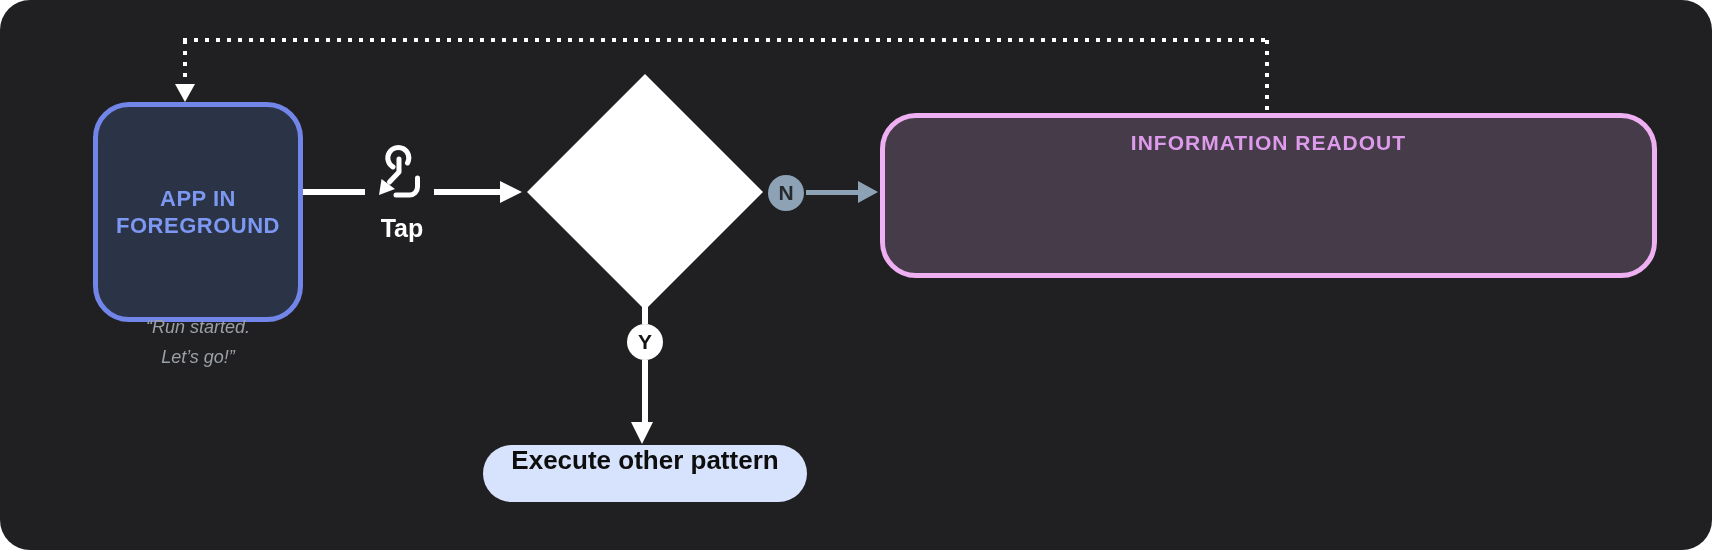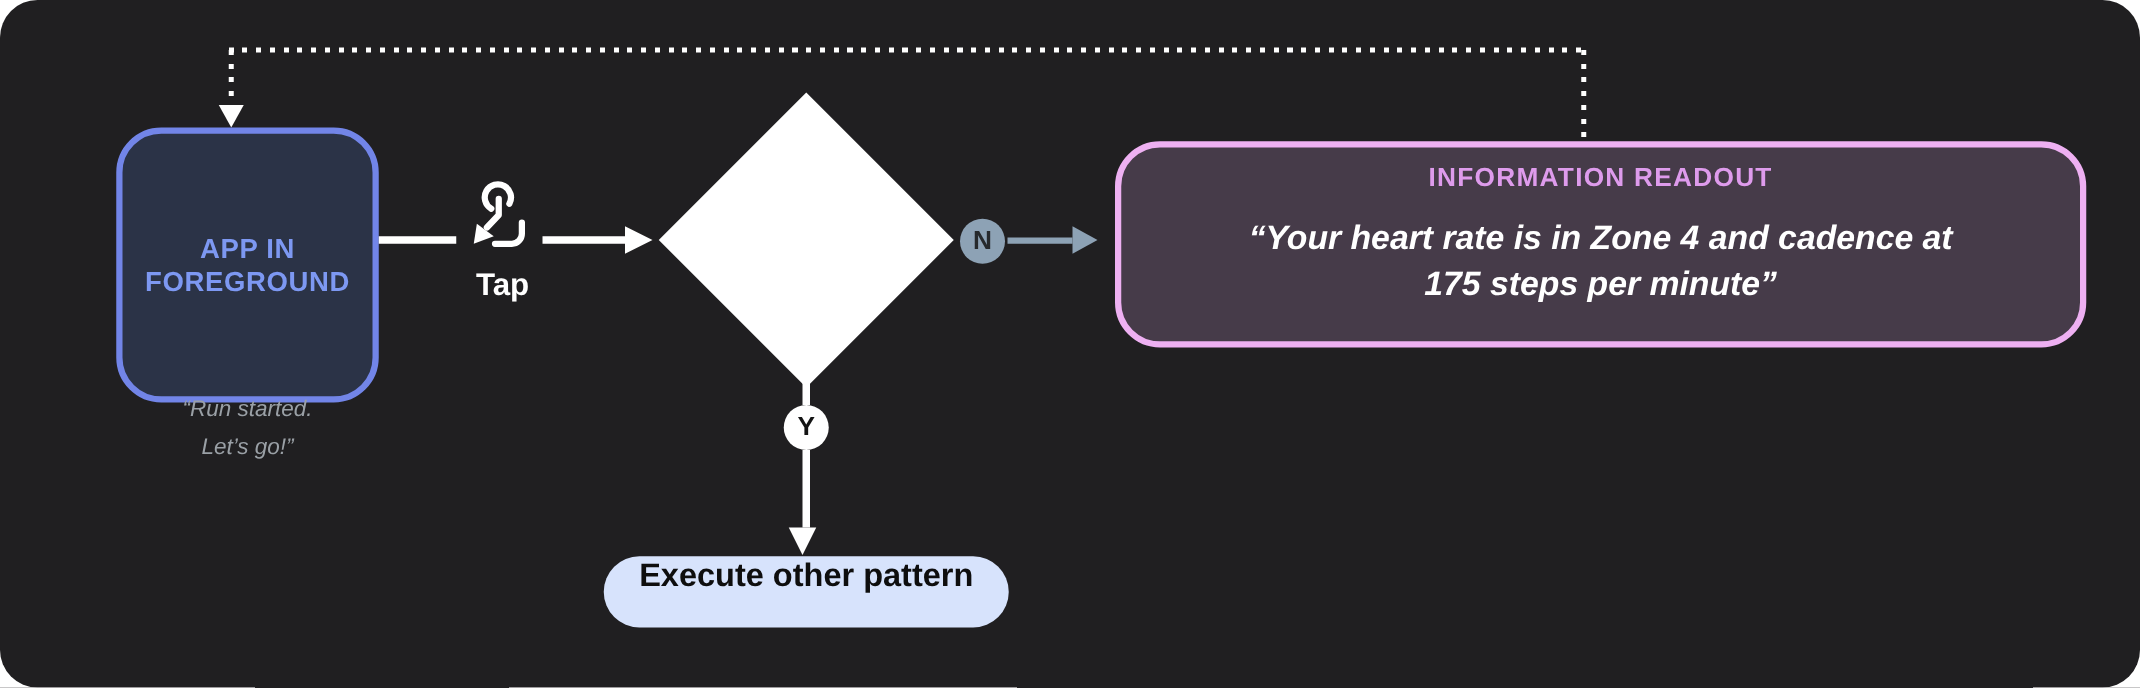--- a/index.html
+++ b/index.html
@@ -40,21 +40,21 @@
 
   
   .badge{position:absolute;width:36px;height:36px;border-radius:50%;display:flex;align-items:center;justify-content:center;
     font-weight:bold;font-size:21px;}
   .badge-y{left:627px;top:324px;background:#fff;color:#141414;}
   .badge-n{left:768px;top:175px;background:var(--slate,#8da2b5);color:#26292c;}
 
   
   .readout{position:absolute;left:880px;top:113px;width:777px;height:165px;box-sizing:border-box;
     background:var(--purple-fill,#463b49);border:5px solid var(--purple-border,#eeb0f2);border-radius:36px;
-    display:flex;flex-direction:column;align-items:center;padding-top:13px;margin-left:12px;}
+    display:flex;flex-direction:column;align-items:center;padding-top:13px;}
   .readout-title{color:var(--purple-title,#de9bec);font-weight:bold;font-size:21px;letter-spacing:1px;}
   .readout-quote{margin-top:17px;color:#fff;font-weight:bold;font-style:italic;font-size:27px;line-height:37px;
     text-align:center;white-space:pre-line;}
 
   
   .pill{position:absolute;left:483px;top:445px;width:324px;height:57px;background:var(--pill-bg,#d7e3fc);
     border-radius:29px;display:flex;align-items:flex-start;justify-content:center;color:#0e0e0e;font-weight:bold;font-size:26px;}
 </style>
 </head>
 <body>
@@ -95,22 +95,20 @@
     </svg>
 
     <div class="badge badge-n">
       <span>N</span>
     </div>
     <div style="position:absolute;left:806px;top:190px;width:52px;height:5px;background:var(--slate,#8da2b5);"></div>
     <div class="ah-right-slate" style="left:858px;top:181px;"></div>
 
     <div class="readout">
       <div class="readout-title">INFORMATION READOUT</div>
-      <div class="readout-quote">“Your heart rate is in Zone 4 and cadence at
-175 steps per minute”</div>
     </div>
 
     <div class="vline" style="left:642px;top:306px;width:6px;height:18px;"></div>
     <div class="badge badge-y">
       <span>Y</span>
     </div>
     <div class="vline" style="left:642px;top:360px;width:6px;height:62px;"></div>
     <div class="ah-down" style="left:631px;top:422px;"></div>
 
     <div class="pill">

